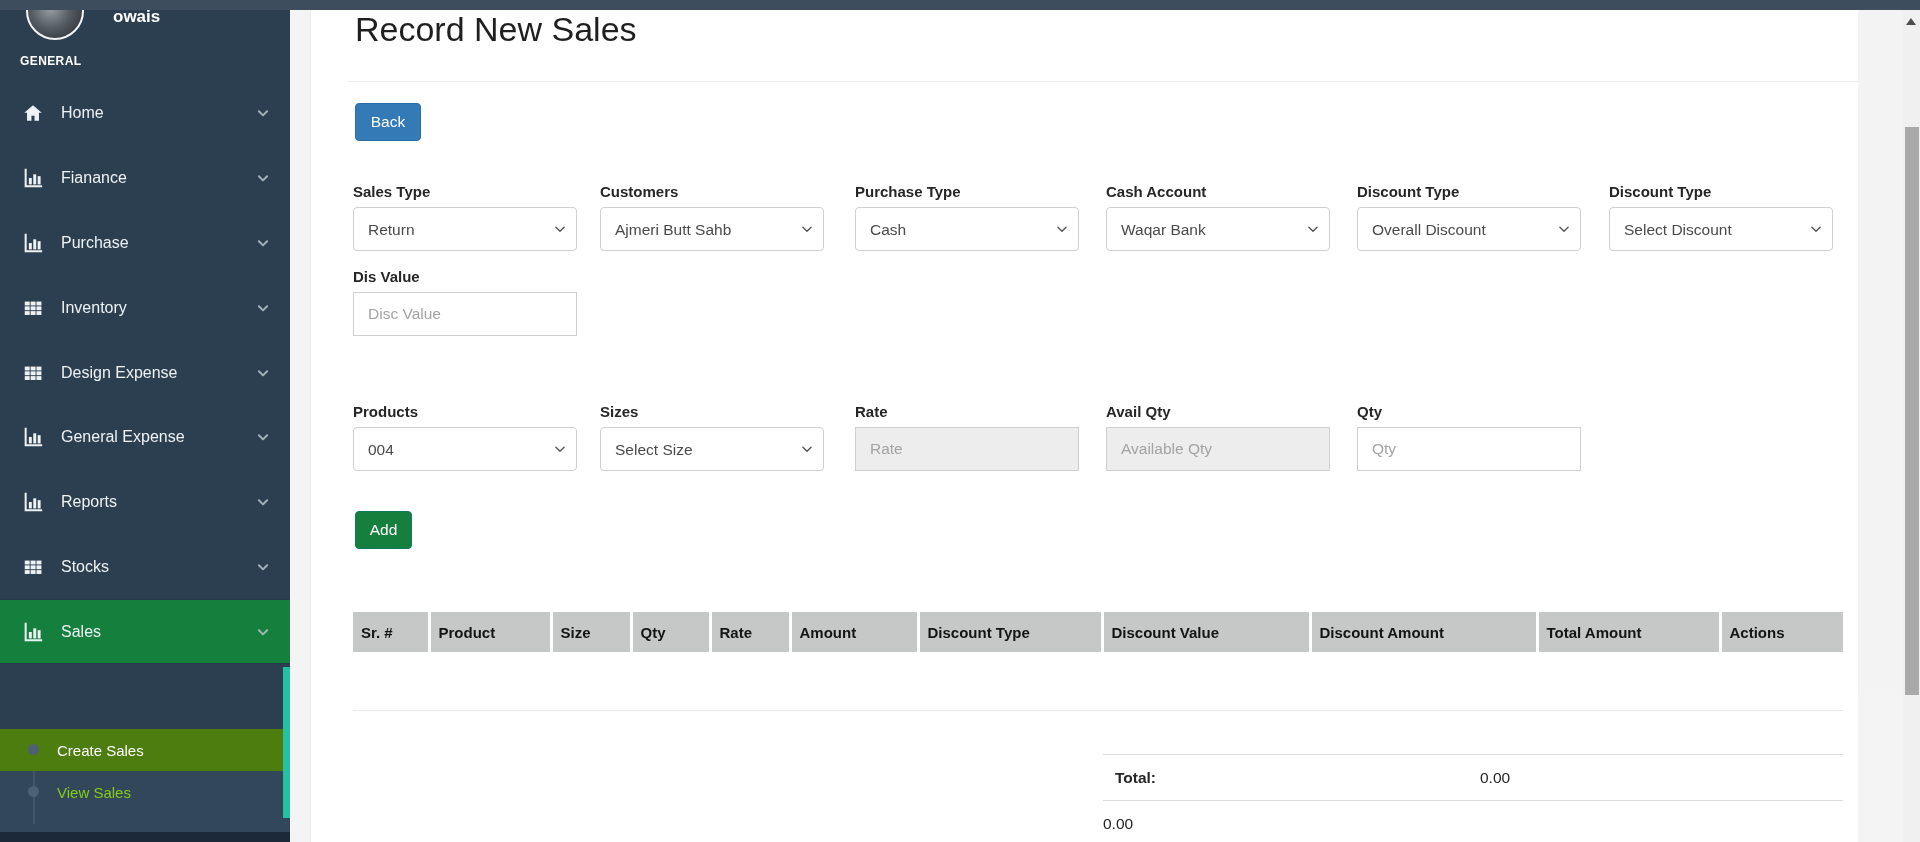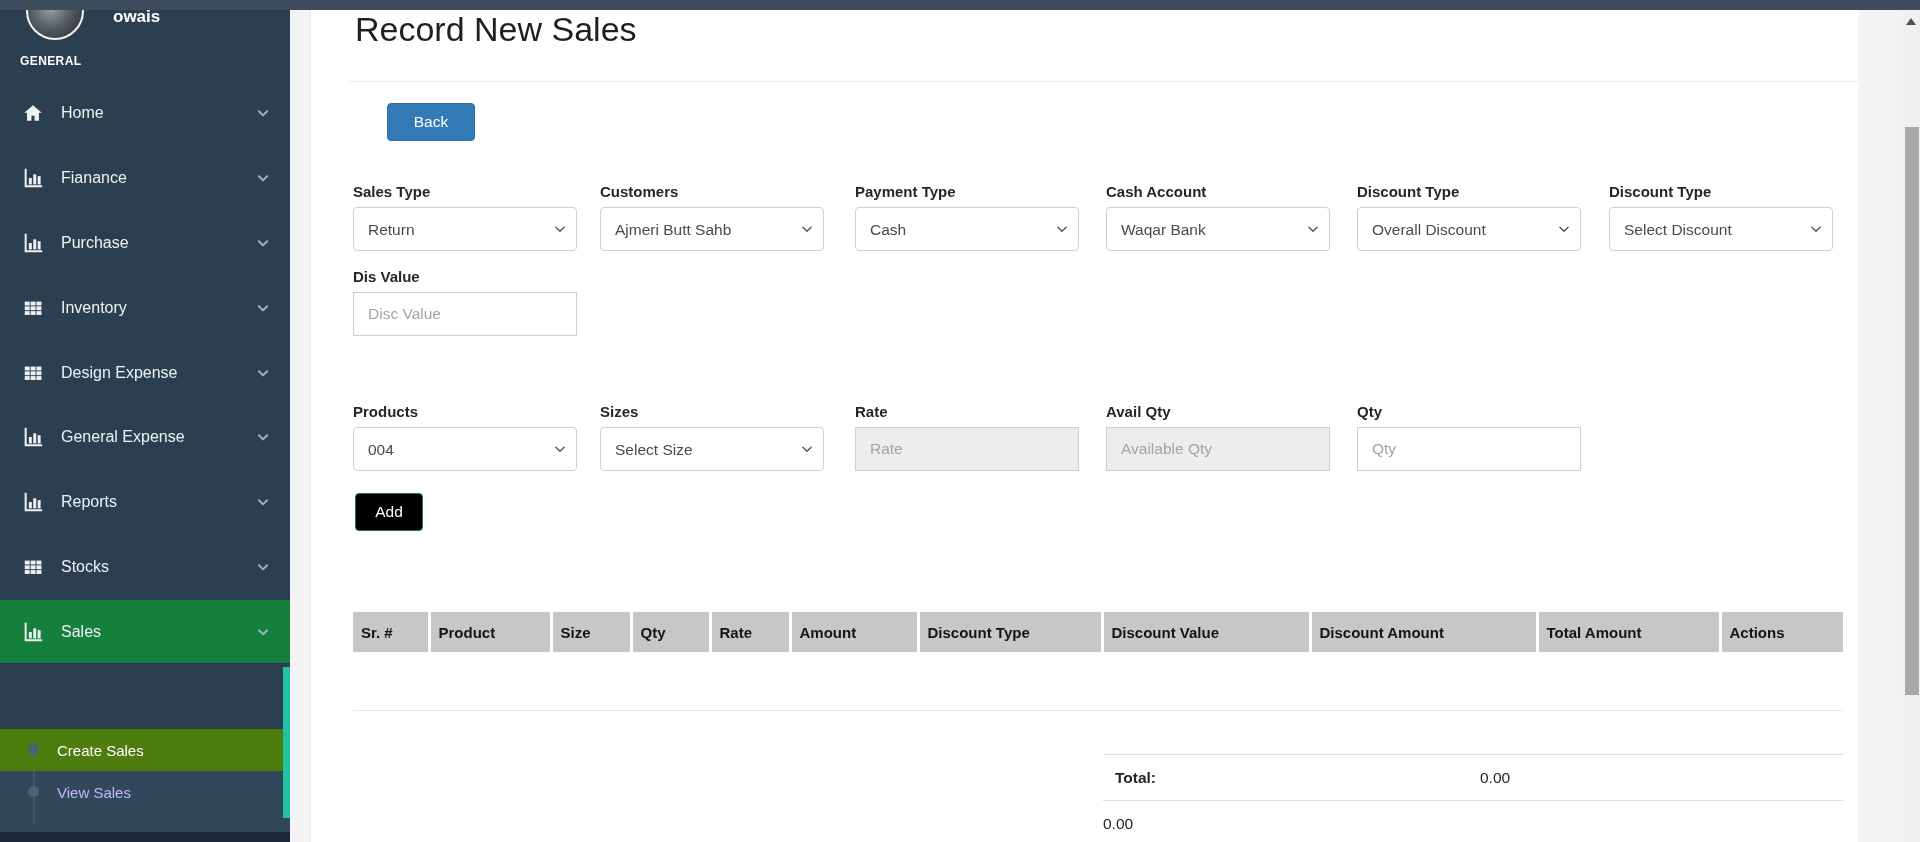--- a/index.html
+++ b/index.html
@@ -20,40 +20,40 @@
   .menu { position:absolute; left:0; top:71px; width:290px; }
   .menu-item { position:relative; height:64.8px; display:flex; align-items:center; padding-left:20px; cursor:pointer; }
   .menu-item .mi-icon { width:26px; height:22px; display:flex; align-items:center; justify-content:center; flex:0 0 26px; }
   .menu-item .mi-label { color:#eef2f4; font-size:16px; margin-left:15px; }
   .menu-item .mi-caret { position:absolute; right:20px; top:50%; margin-top:-7px; width:14px; height:14px; opacity:.85; }
   .sales-item { background:#15803d; border-top:1px solid #273a4a; border-bottom:1px solid #273a4a; }
 
   .sales-expanded { position:absolute; left:0; top:719px; width:290px; height:111px; background:#33475a; }
   .submenu-row { position:relative; height:42px; display:flex; align-items:center; padding-left:57px; cursor:pointer; }
   .submenu-row.active { background:#4d7c0f; }
-  .submenu-row .sub-label { color:#c4b5fd; font-size:15px; }
+  .submenu-row .sub-label { color:#84cc16; font-size:15px; }
   .submenu-row.active .sub-label { color:#ffffff; }
   .sub-line { position:absolute; left:33px; top:0; width:2px; height:95px; background:#43566a; }
   .sub-dot { position:absolute; left:28px; width:11px; height:11px; border-radius:50%; background:#4d6173; }
   .dot-1 { top:15px; } .dot-2 { top:57px; }
   .green-bar { position:absolute; right:0; top:657px; width:7px; height:151px; background:#25c1a3; }
   .sidebar-bottom { position:absolute; left:0; bottom:0; width:290px; height:10px; background:#1b2938; }
 
   
   .main { position:absolute; left:290px; top:10px; width:1630px; height:832px; background:#f4f4f4; }
   .card { position:absolute; left:20px; top:0; width:1548px; height:832px; background:#ffffff; border-left:1px solid #ebebeb; }
   .right-band { position:absolute; left:1858px; top:10px; width:45px; height:685px; background:#f3f3f3; z-index:5; }
 
   .page-title { position:absolute; left:355px; top:10px; font-size:34px; font-weight:500; color:#1f1f1f; z-index:6; }
   .title-divider { position:absolute; left:348px; top:81px; width:1510px; height:1px; background:#ececec; z-index:6; }
 
   .btn { display:inline-flex; align-items:center; justify-content:center; border-radius:4px; color:#fff;
          font-size:15.5px; cursor:pointer; z-index:7; }
-  .btn-back { position:absolute; left:355px; top:103px; width:88px; height:38px; background:#337ab7; border:1px solid #2e6da4;margin-left:32px; }
-  .btn-add  { position:absolute; left:355px; top:493px; width:68px; height:38px; background:#000000; border:1px solid #107a5f; }
+  .btn-back { position:absolute; left:355px; top:103px; width:66px; height:38px; background:#337ab7; border:1px solid #2e6da4; }
+  .btn-add  { position:absolute; left:355px; top:511px; width:57px; height:38px; background:#15803d; border:1px solid #107a5f; }
 
   .f-label { position:absolute; font-size:15px; font-weight:bold; color:#262626; z-index:7; }
   .row1-label { top:183px; } .row2-label { top:268px; } .row3-label { top:403px; }
   .c1 { left:353px; } .c2 { left:600px; } .c3 { left:855px; } .c4 { left:1106px; } .c5 { left:1357px; } .c6 { left:1609px; }
 
   .sel-wrap { position:absolute; width:224px; height:44px; z-index:7; }
   .row1-ctl { top:207px; } .row2-ctl { top:292px; } .row3-ctl { top:427px; }
   select.ctl { width:100%; height:100%; appearance:none; -webkit-appearance:none; -moz-appearance:none;
                border:1px solid #cfcfcf; background:#fff; color:#4a4a4a; font-size:15.5px;
                padding:0 30px 0 14px; border-radius:4px; font-family:"Liberation Sans", sans-serif; }
@@ -289,21 +289,21 @@
     <div class="card"></div>
   </div>
 
   <div class="page-title">Record New Sales</div>
   <div class="title-divider"></div>
 
   <div class="btn btn-back">Back</div>
 
   <div class="f-label row1-label c1">Sales Type</div>
   <div class="f-label row1-label c2">Customers</div>
-  <div class="f-label row1-label c3">Payment Type</div>
+  <div class="f-label row1-label c3">Purchase Type</div>
   <div class="f-label row1-label c4">Cash Account</div>
   <div class="f-label row1-label c5">Discount Type</div>
   <div class="f-label row1-label c6">Discount Type</div>
 
   <div class="sel-wrap row1-ctl c1">
     <select class="ctl"><option>Return</option></select>
     <span class="sel-caret"><svg width="14" height="14" viewBox="0 0 24 24">
           <path d="M5 9l7 7 7-7" stroke="#555" stroke-width="2.4" fill="none" stroke-linecap="round" stroke-linejoin="round"></path>
         </svg></span>
   </div>

